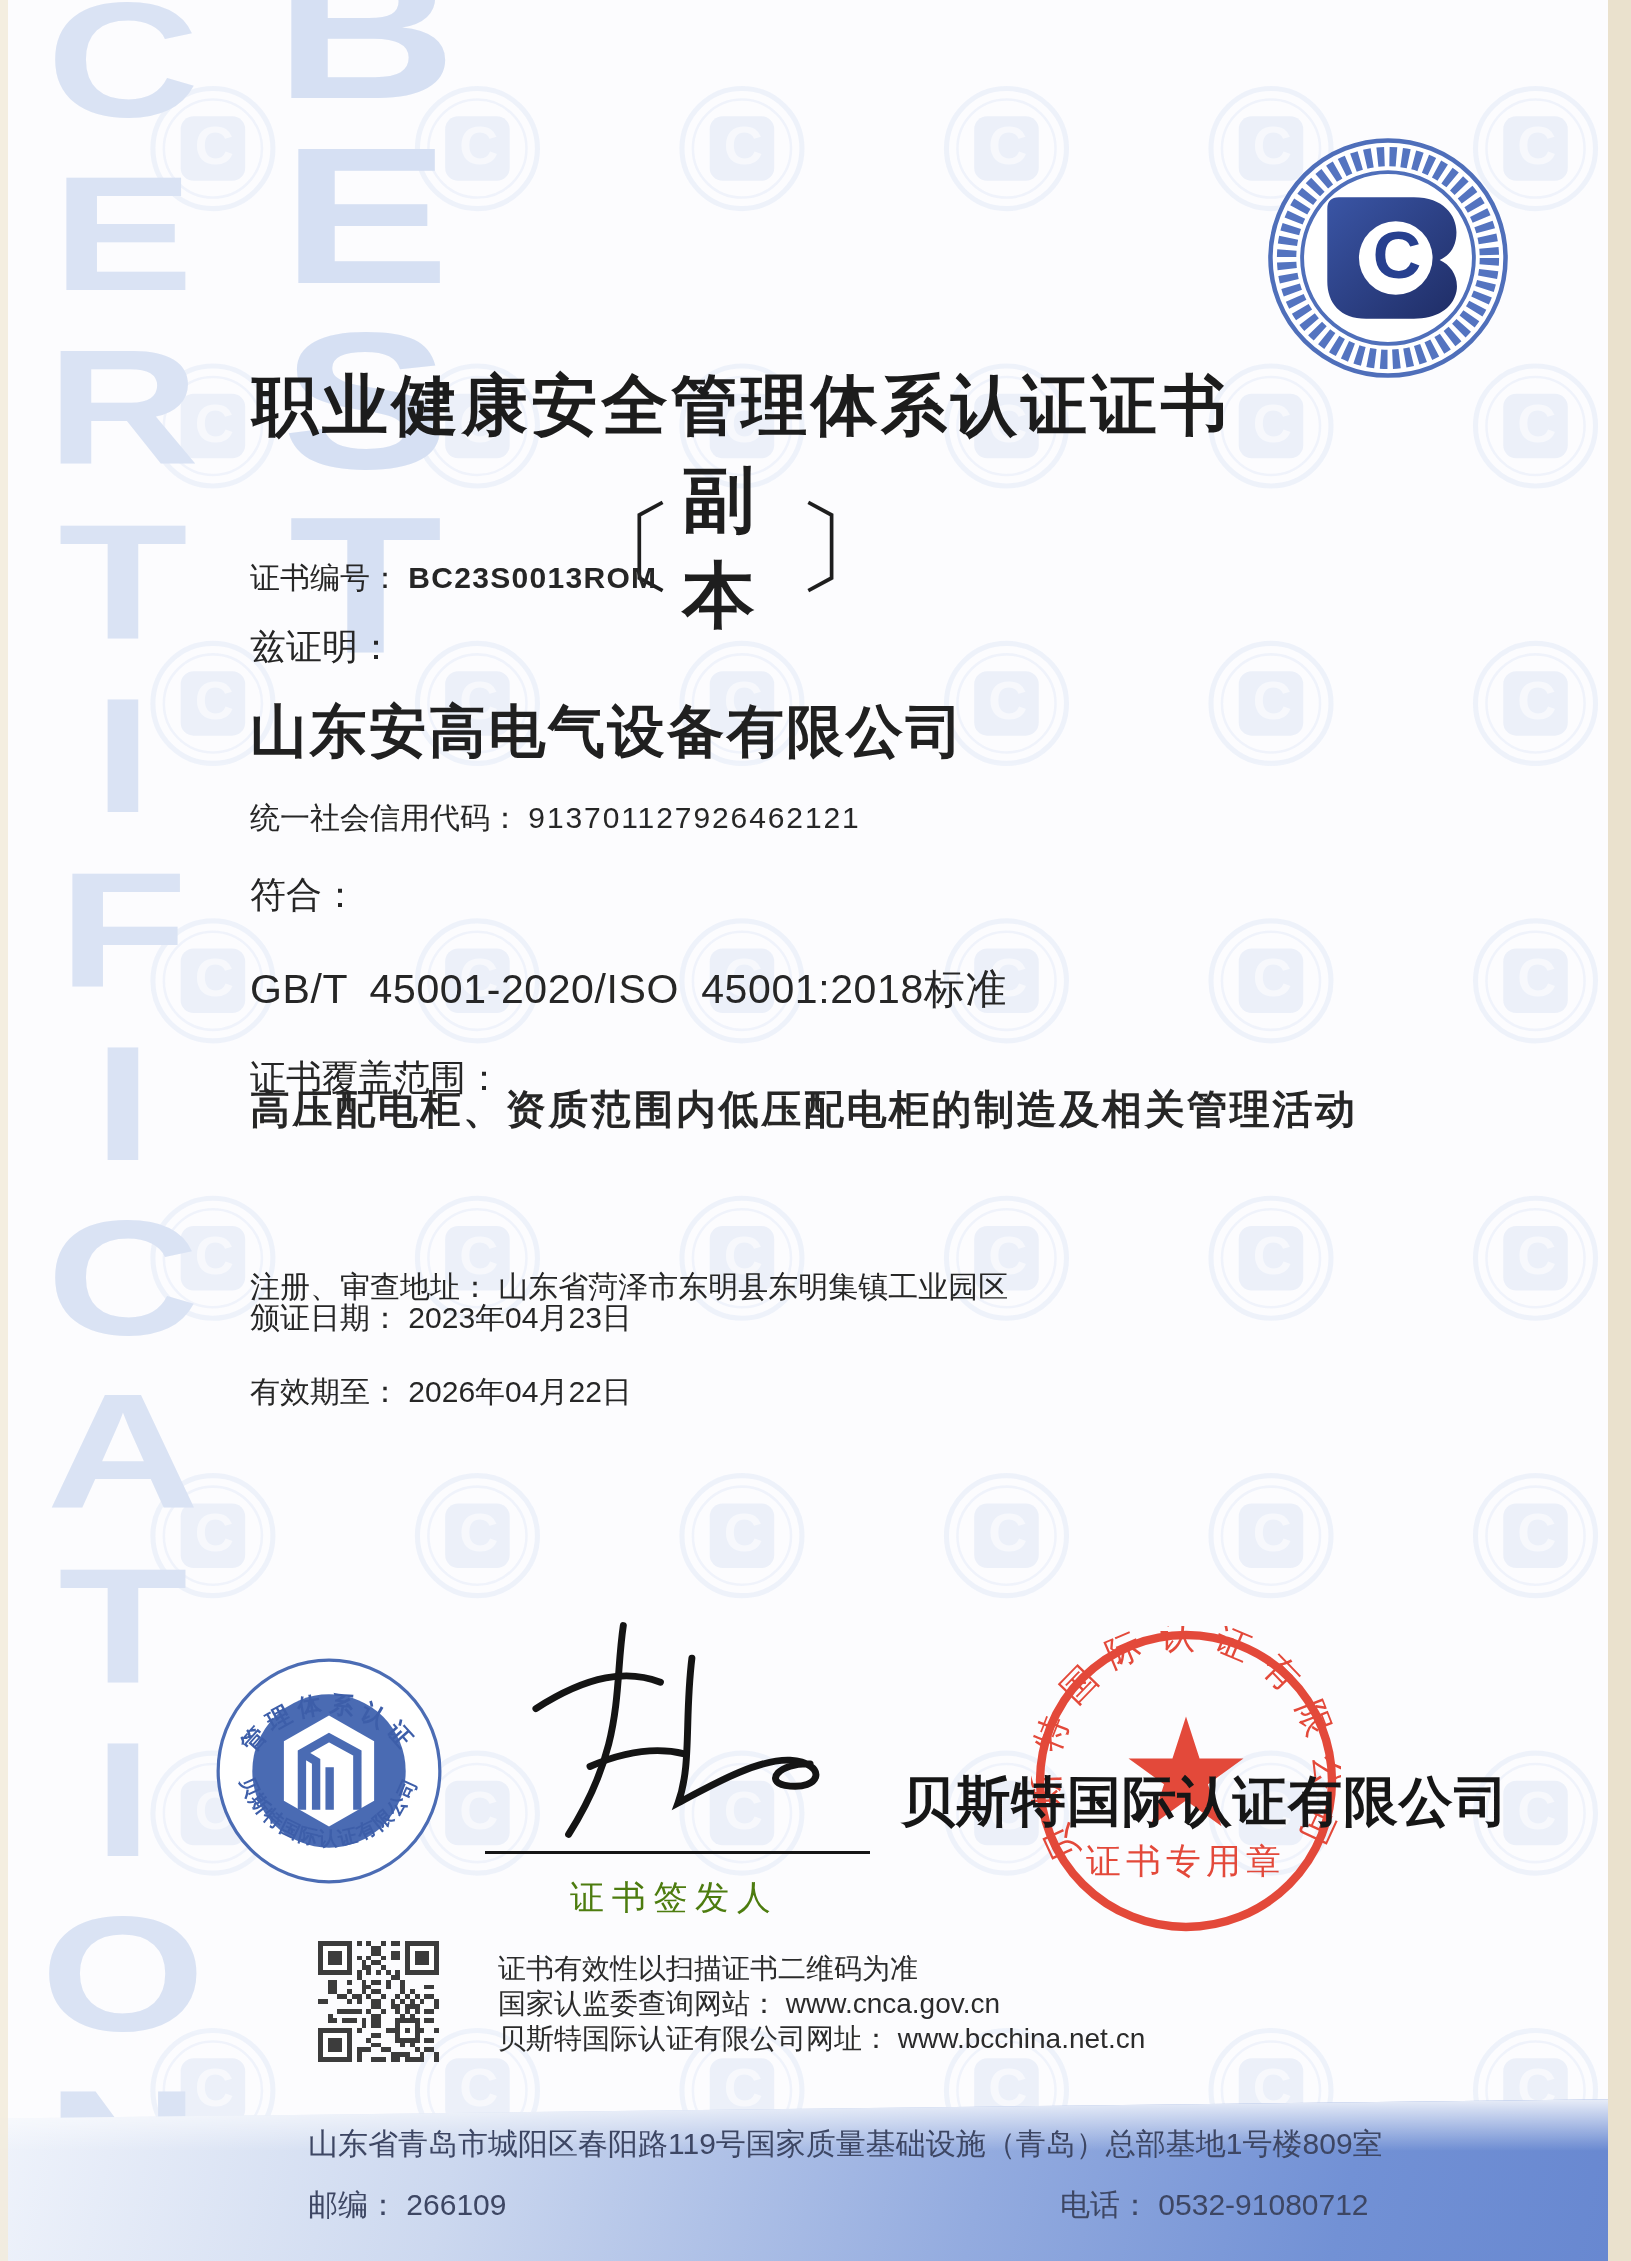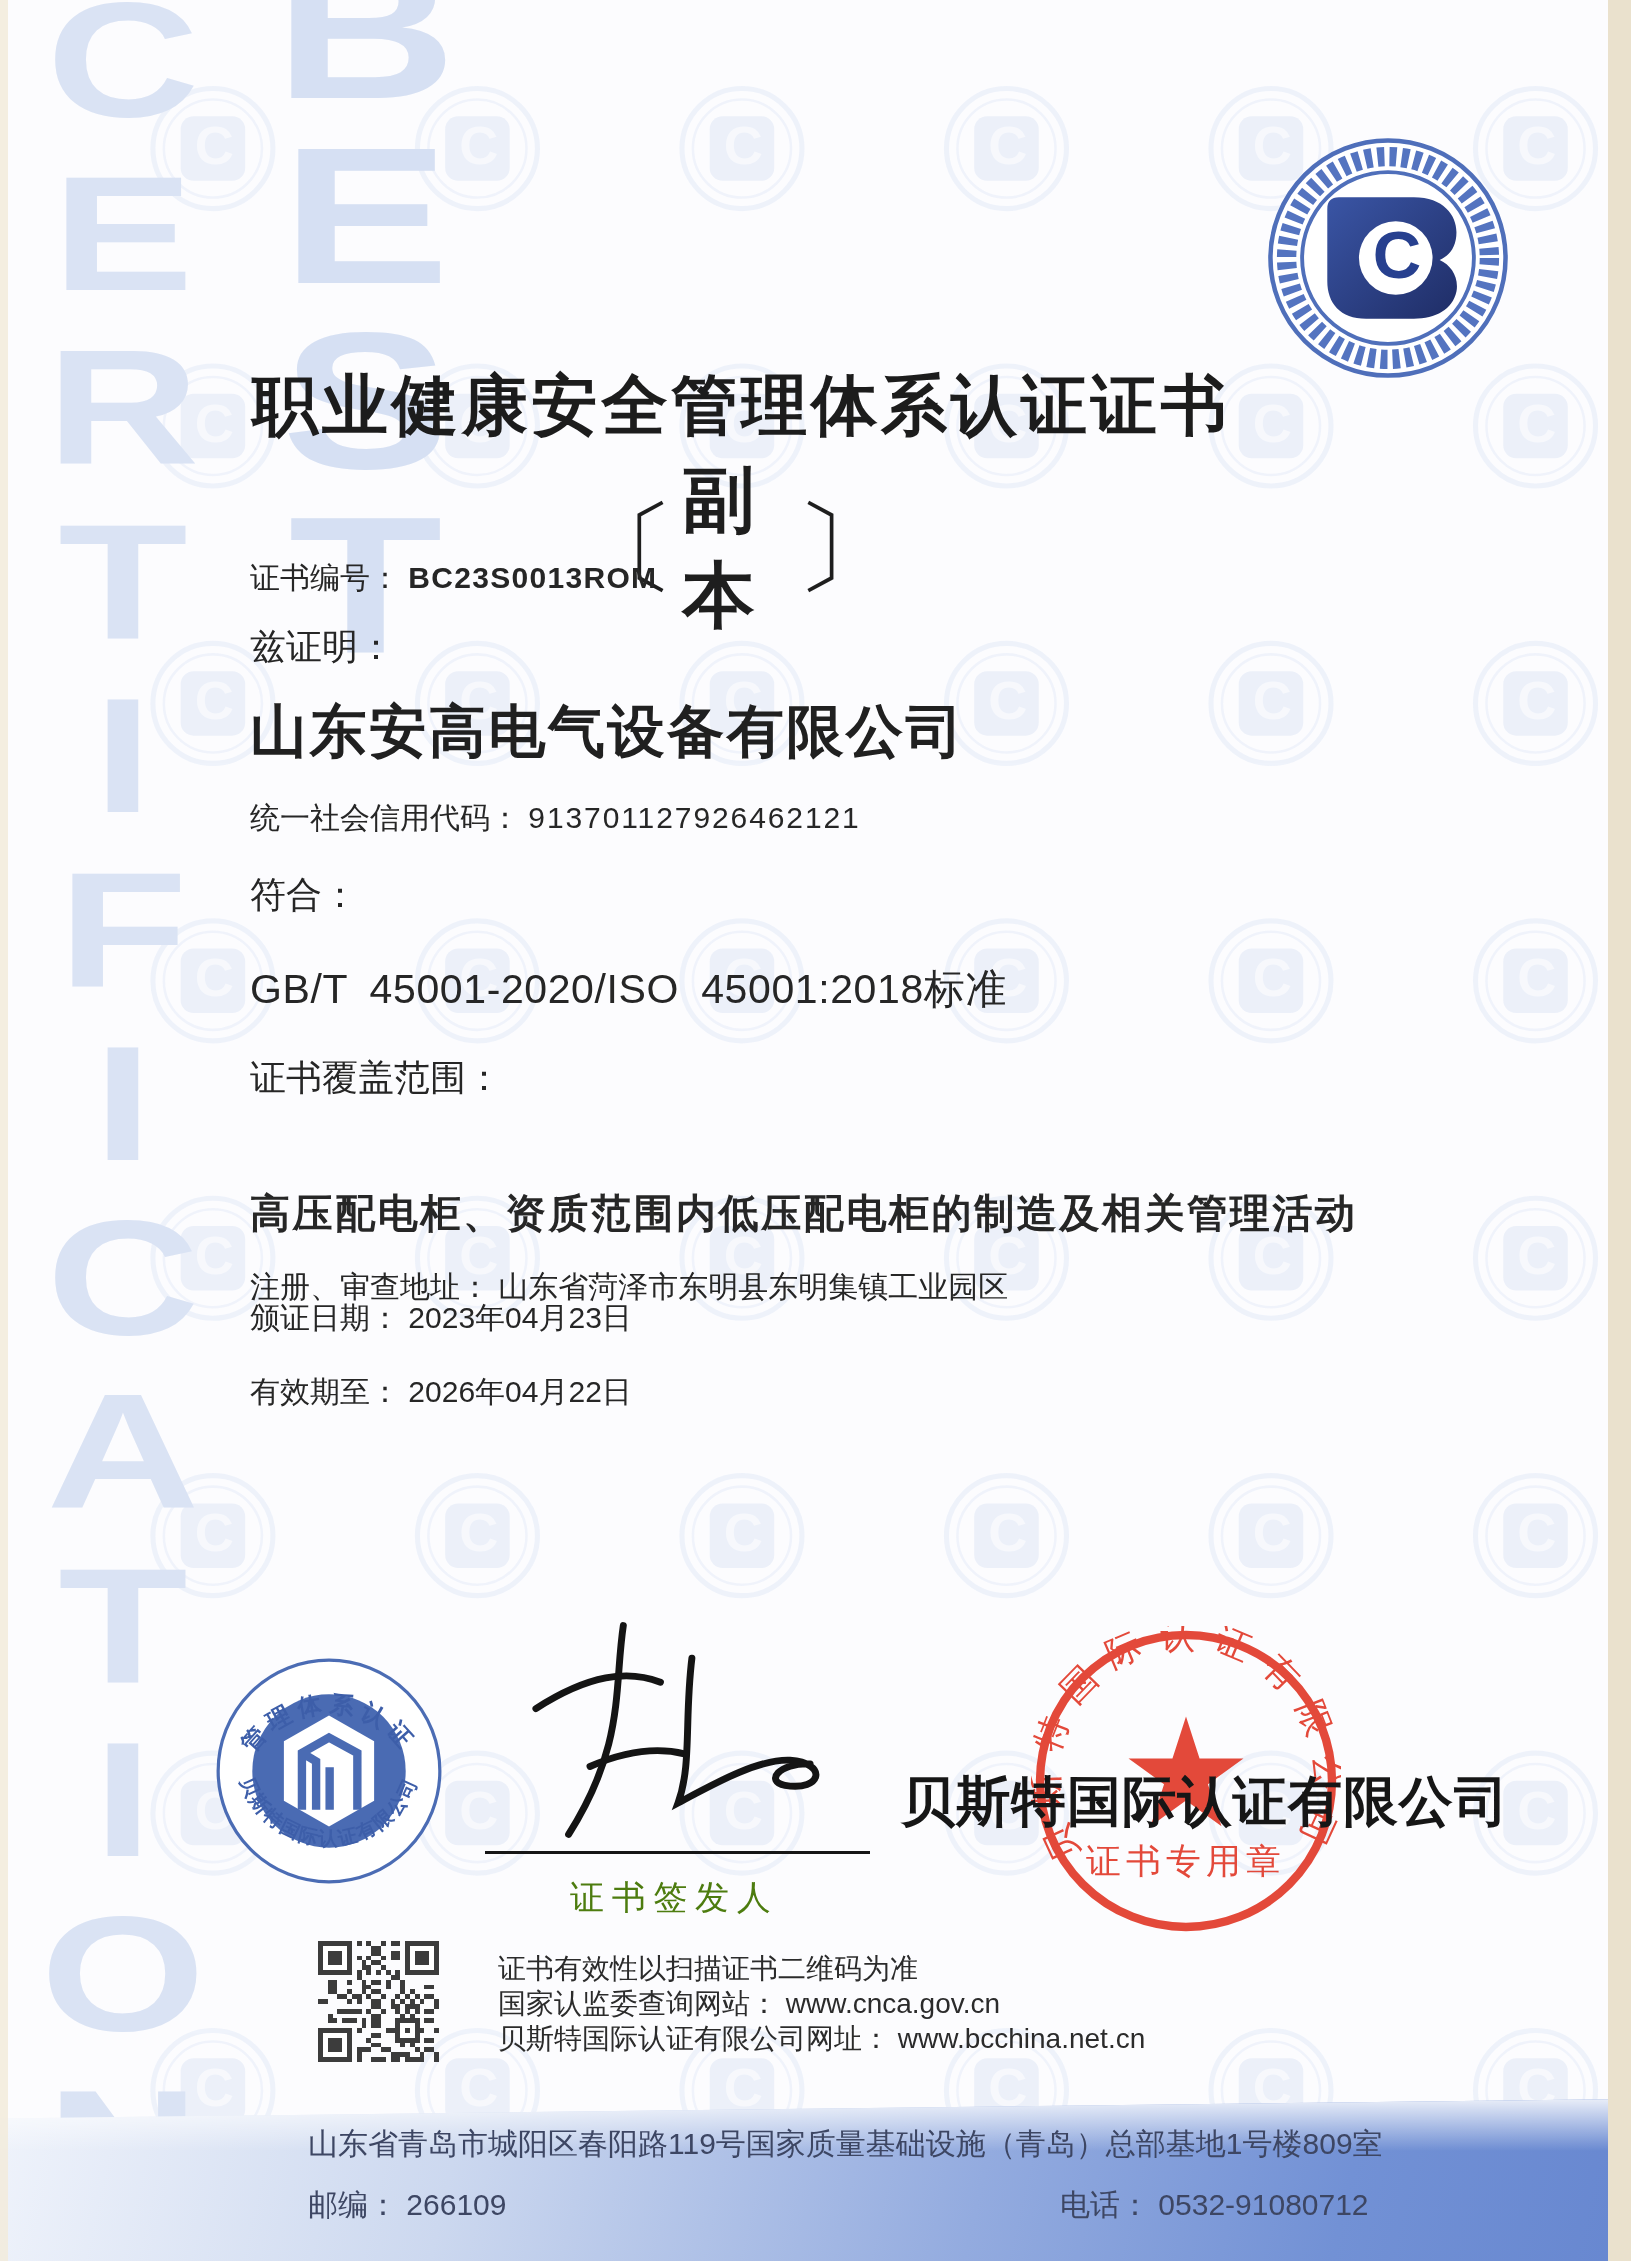--- a/index.html
+++ b/index.html
@@ -157,21 +157,21 @@
   </div>
   <div class="row f56" style="top:627px;">兹证明：</div>
   <div class="row company" style="top:700px;">山东安高电气设备有限公司</div>
   <div class="row f46" style="top:801px;">
     <span>统一社会信用代码：</span>
     <span style="letter-spacing:1.9px;">913701127926462121</span>
   </div>
   <div class="row f56" style="top:875px;text-align:right;">符合：</div>
   <div class="row standard" style="top:967px;">GB/T 45001-2020/ISO 45001:2018标准</div>
   <div class="row f56" style="top:1058px;">证书覆盖范围：</div>
-  <div class="row f62b" style="top:1191px;">高压配电柜、资质范围内低压配电柜的制造及相关管理活动</div>
+  <div class="row f62b" style="top:1087px;">高压配电柜、资质范围内低压配电柜的制造及相关管理活动</div>
   <div class="row f46" style="top:1226px;margin-top:44px;">
     <span>注册、审查地址：</span>
     <span>山东省菏泽市东明县东明集镇工业园区</span>
   </div>
   <div class="row f46" style="top:1301px;">
     <span>颁证日期：</span>
     <span>2023年04月23日</span>
   </div>
   <div class="row f46" style="top:1375px;">
     <span>有效期至：</span>

